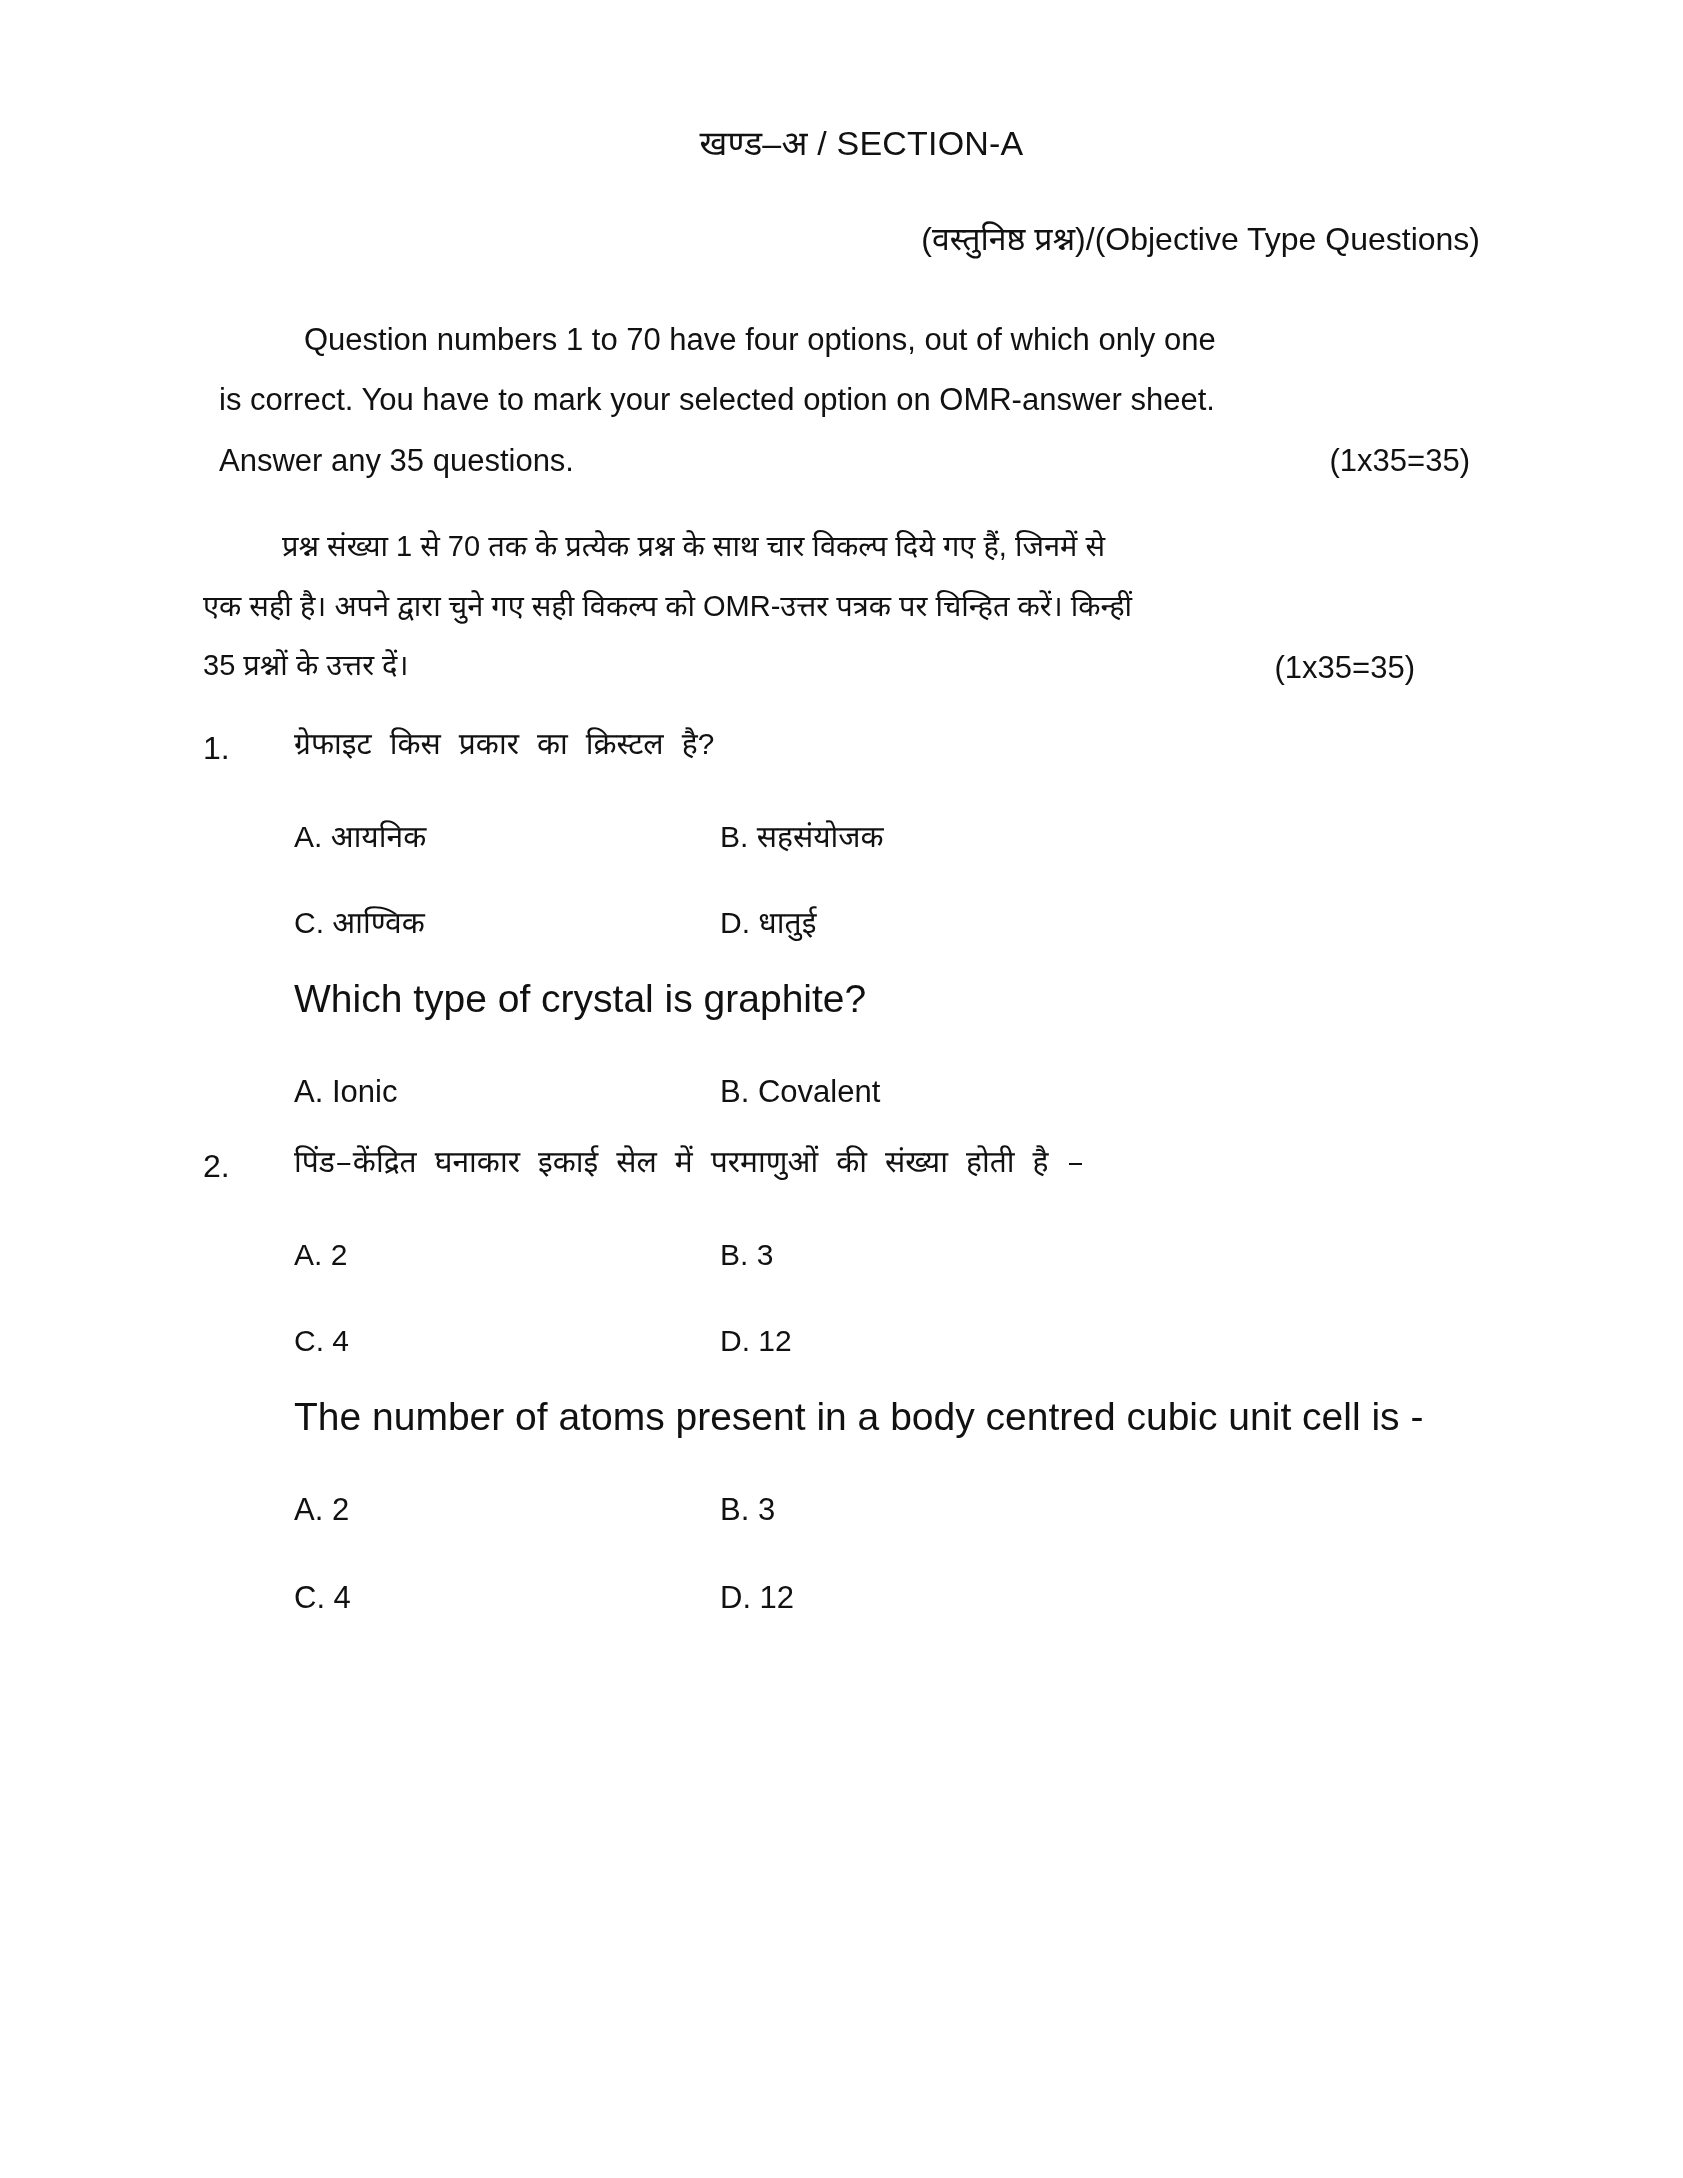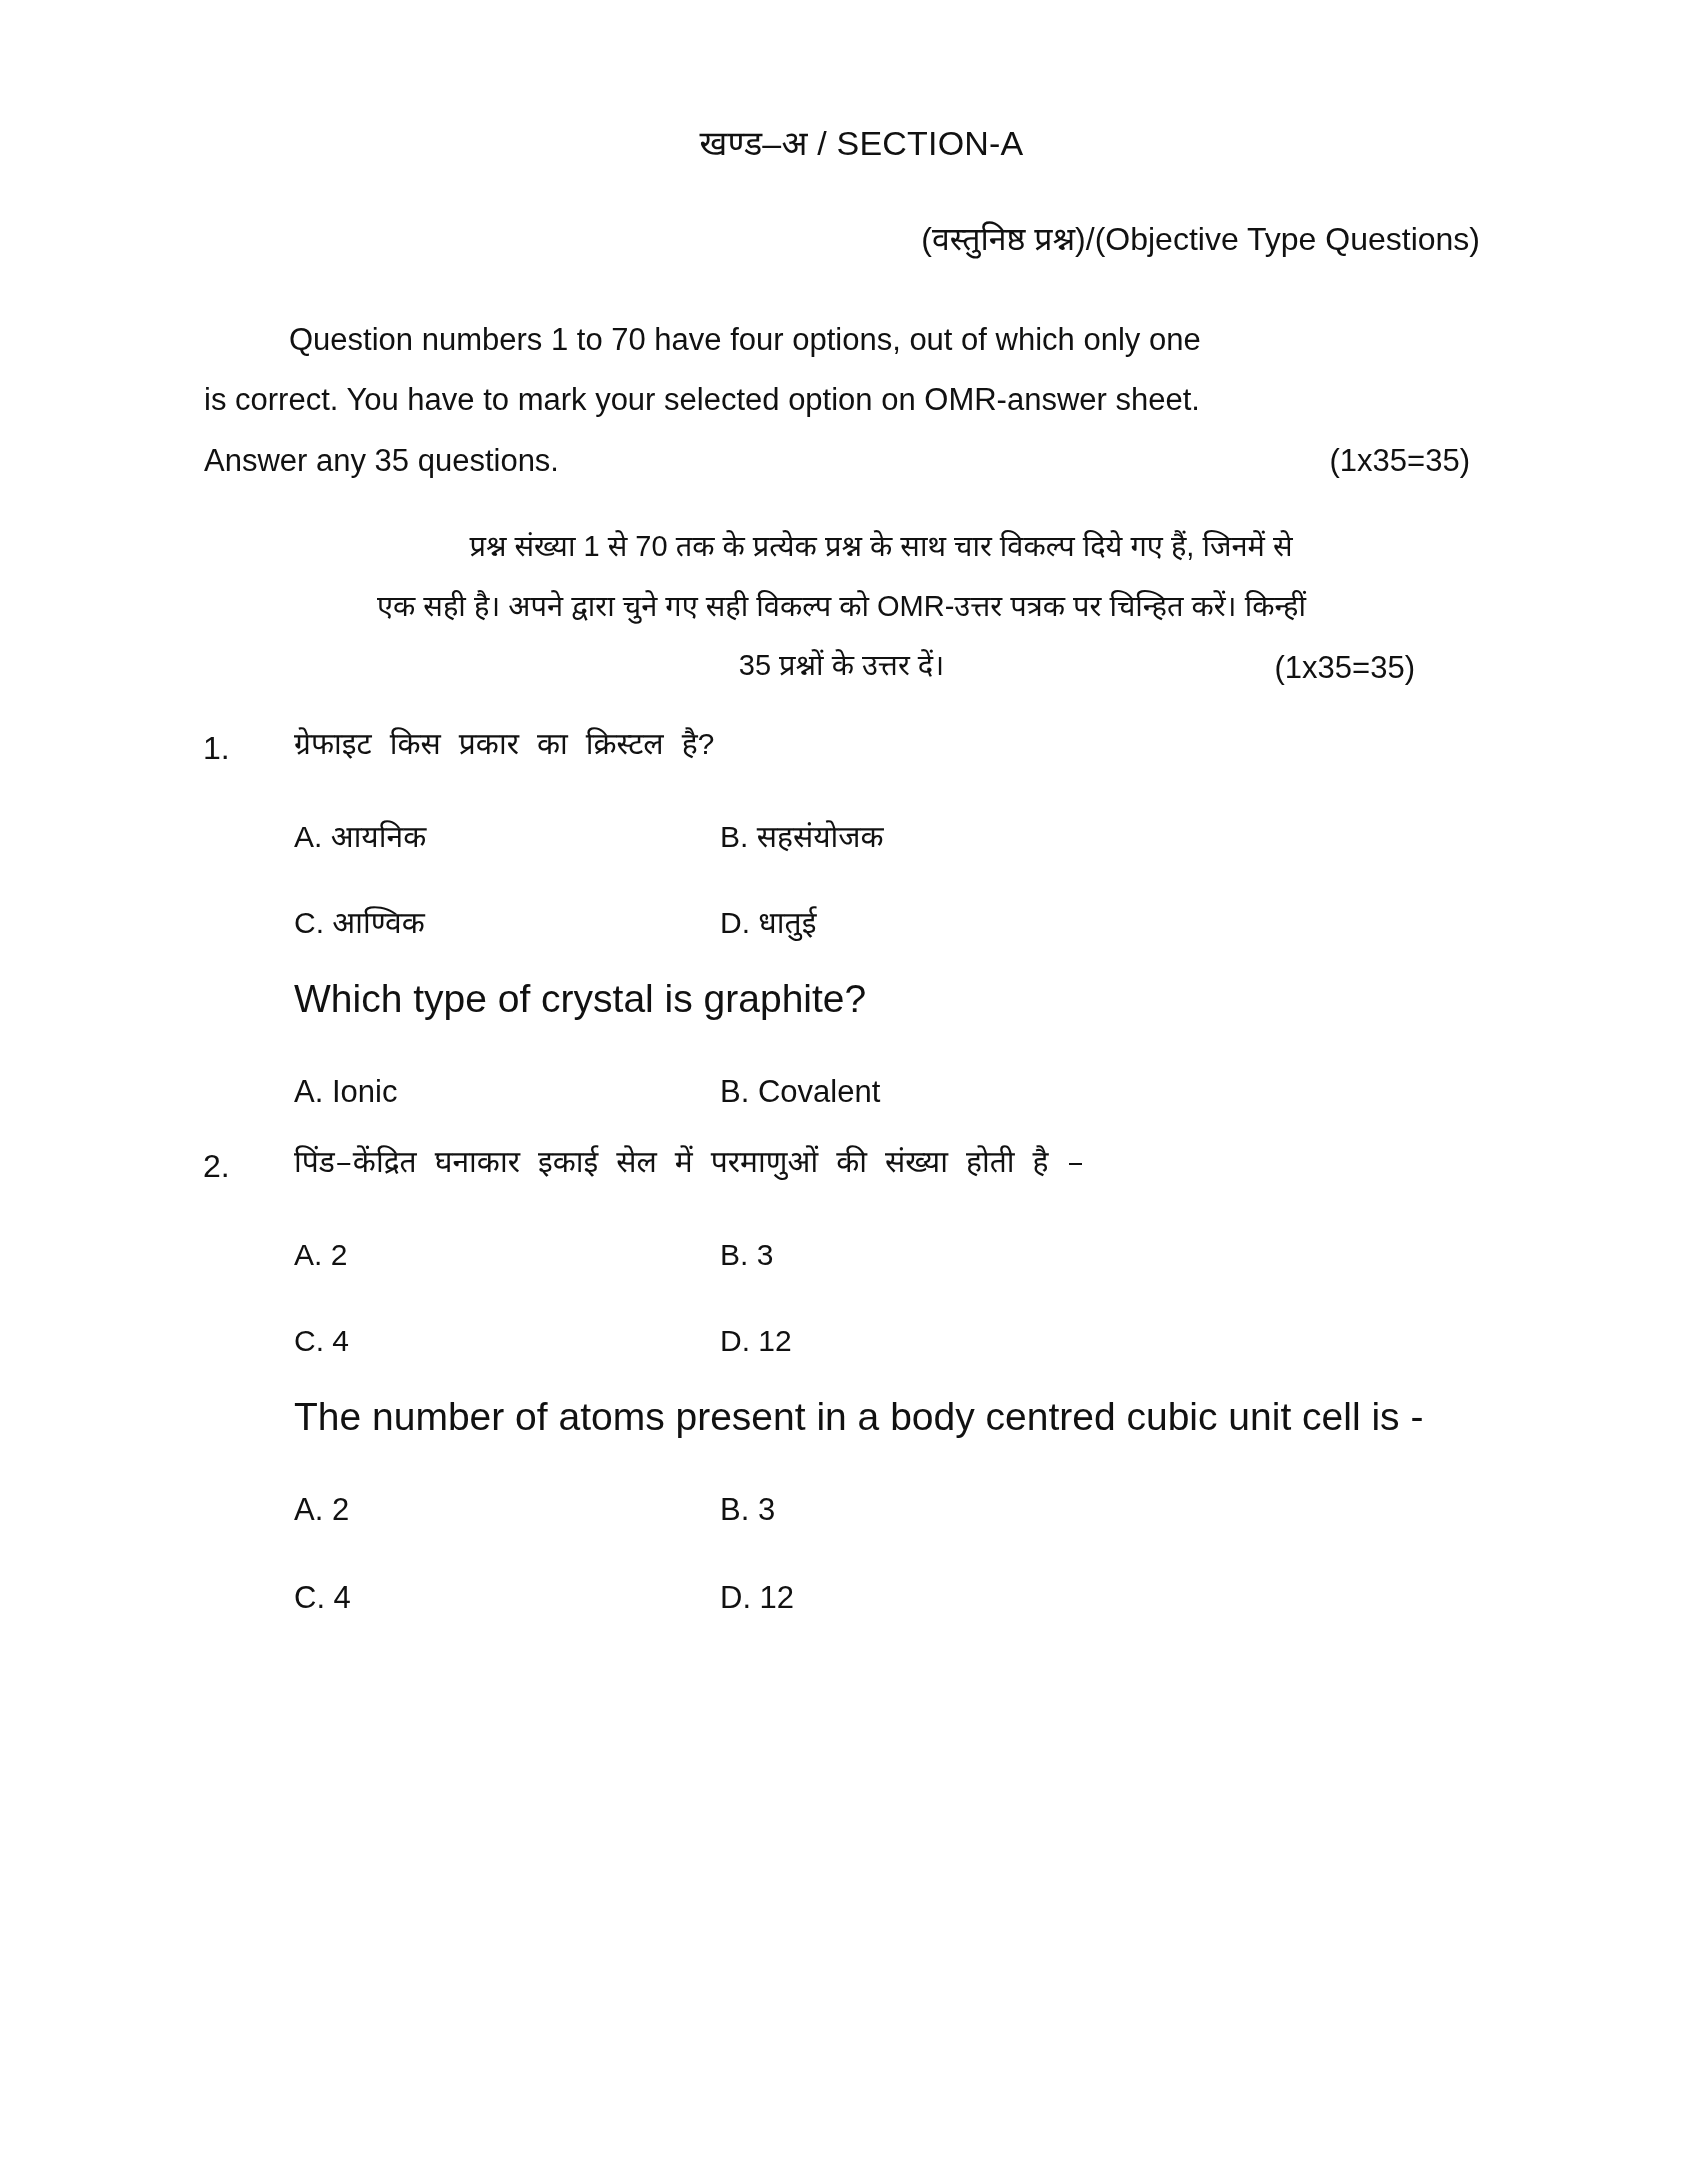--- a/index.html
+++ b/index.html
@@ -51,29 +51,28 @@
   }
   .hi {
     font-family: "Liberation Sans", "DejaVu Sans", sans-serif;
   }
 
   
   .instructions {
     font-size: 31px;
     line-height: 1.95;
     text-align: left;
-    margin: 0 0 10px 1px;
+    margin: 0 0 10px 16px;
   }
   .instructions .indent { display: inline-block; width: 85px; }
 
   .instr-hindi {
     font-size: 29px;
     line-height: 2.05;
     margin: 26px 0 10px 0;
-    text-align: center;
   }
   .instr-hindi .indent { display: inline-block; width: 79px; }
 
   .marks-row {
     position: relative;
     display: block;
   }
   .marks {
     position: absolute;
     right: 10px;

